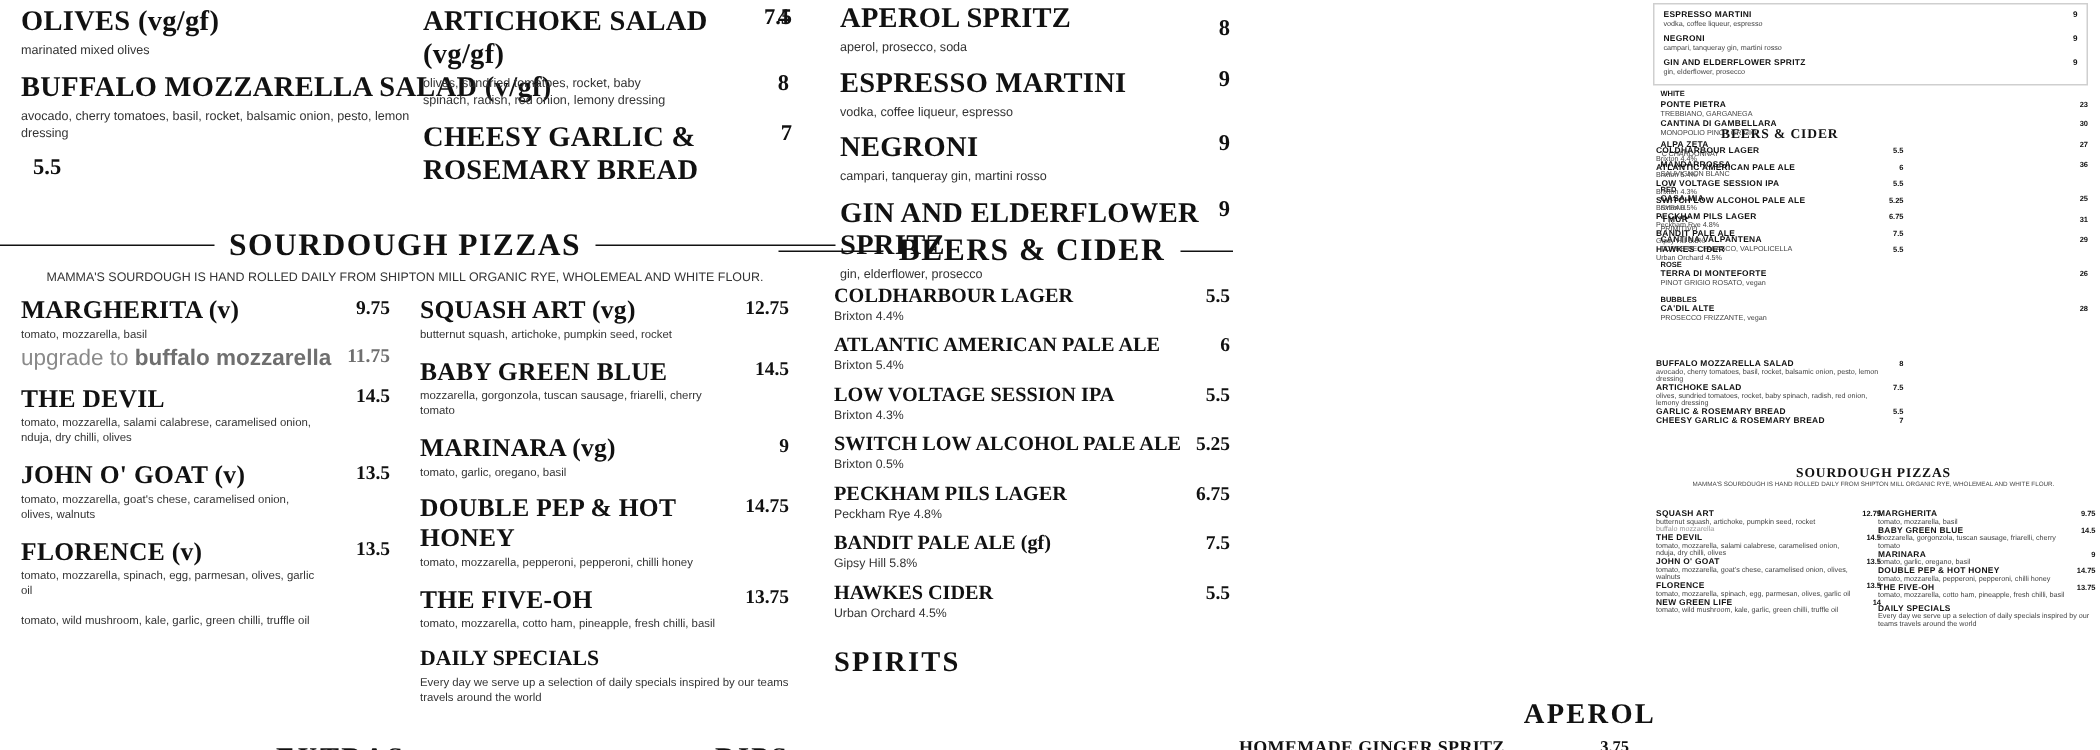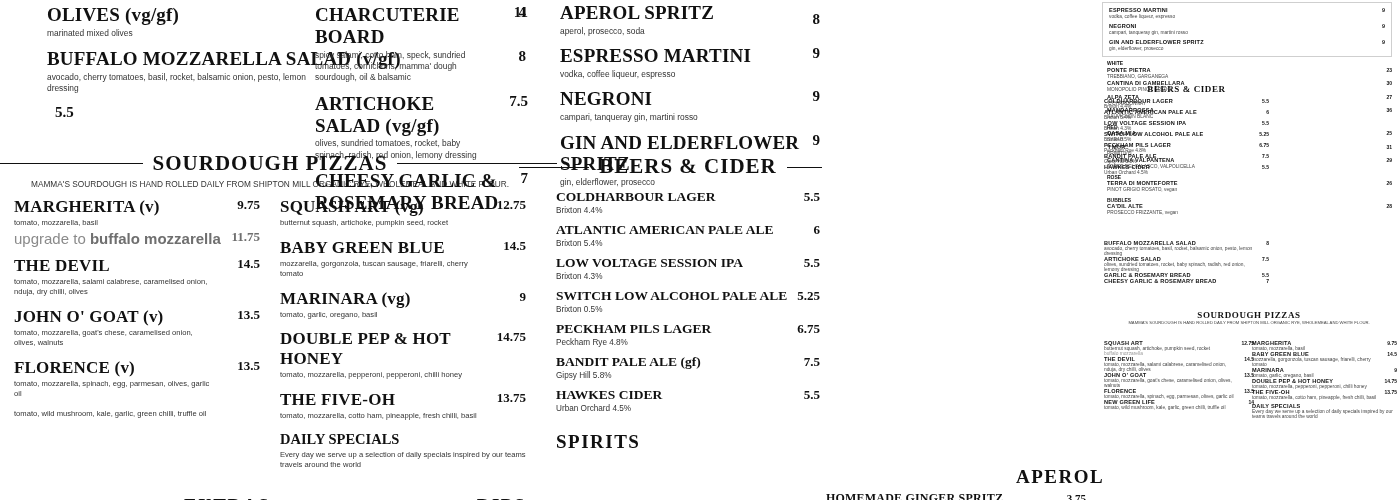--- a/index.html
+++ b/index.html
@@ -25,21 +25,21 @@
   .item-title .tag { font-weight:bold; }
   .item-desc {
     font-size:8.4px; color:#333; line-height:1.35; margin-top:2px;
     max-width:260px;
   }
   .price {
     font-family:"Liberation Serif", serif;
     font-size:15px; font-weight:bold; color:#111; white-space:nowrap;
     padding-left:8px;
   }
-  .left-block { margin-bottom:9px;margin-left:33px; }
+  .left-block { margin-bottom:9px; }
   .big-title {
     font-family:"Liberation Serif", serif;
     font-weight:bold; font-size:19px;
   }
 
   
   .banner {
     text-align:center; margin:14px 0 2px 0;
   }
   .banner-text {
@@ -135,27 +135,20 @@
     <div class="price">8</div>
   </div>
 
   <div class="row left-block">
     <div class="price">5.5</div>
   </div>
 
   <div style="position:absolute; left:282px; top:4px; width:246px;">
     <div class="row left-block">
       <div>
-        <div class="item-title big-title"><span>CHARCUTERIE BOARD</span></div>
-        <div class="item-desc" style="max-width:175px">spicy salami, cotto ham, speck, sundried tomatoes, cornichons, mamma' dough sourdough, oil &amp; balsamic</div>
-      </div>
-      <div class="price">11</div>
-    </div>
-    <div class="row left-block">
-      <div>
         <div class="item-title big-title"><span>ARTICHOKE SALAD</span> <span class="tag">(vg/gf)</span></div>
         <div class="item-desc" style="max-width:175px">olives, sundried tomatoes, rocket, baby spinach, radish, red onion, lemony dressing</div>
       </div>
       <div class="price">7.5</div>
     </div>
     <div class="row left-block">
       <div>
         <div class="item-title big-title"><span>CHEESY GARLIC &amp; ROSEMARY BREAD</span></div>
       </div>
       <div class="price">7</div>

